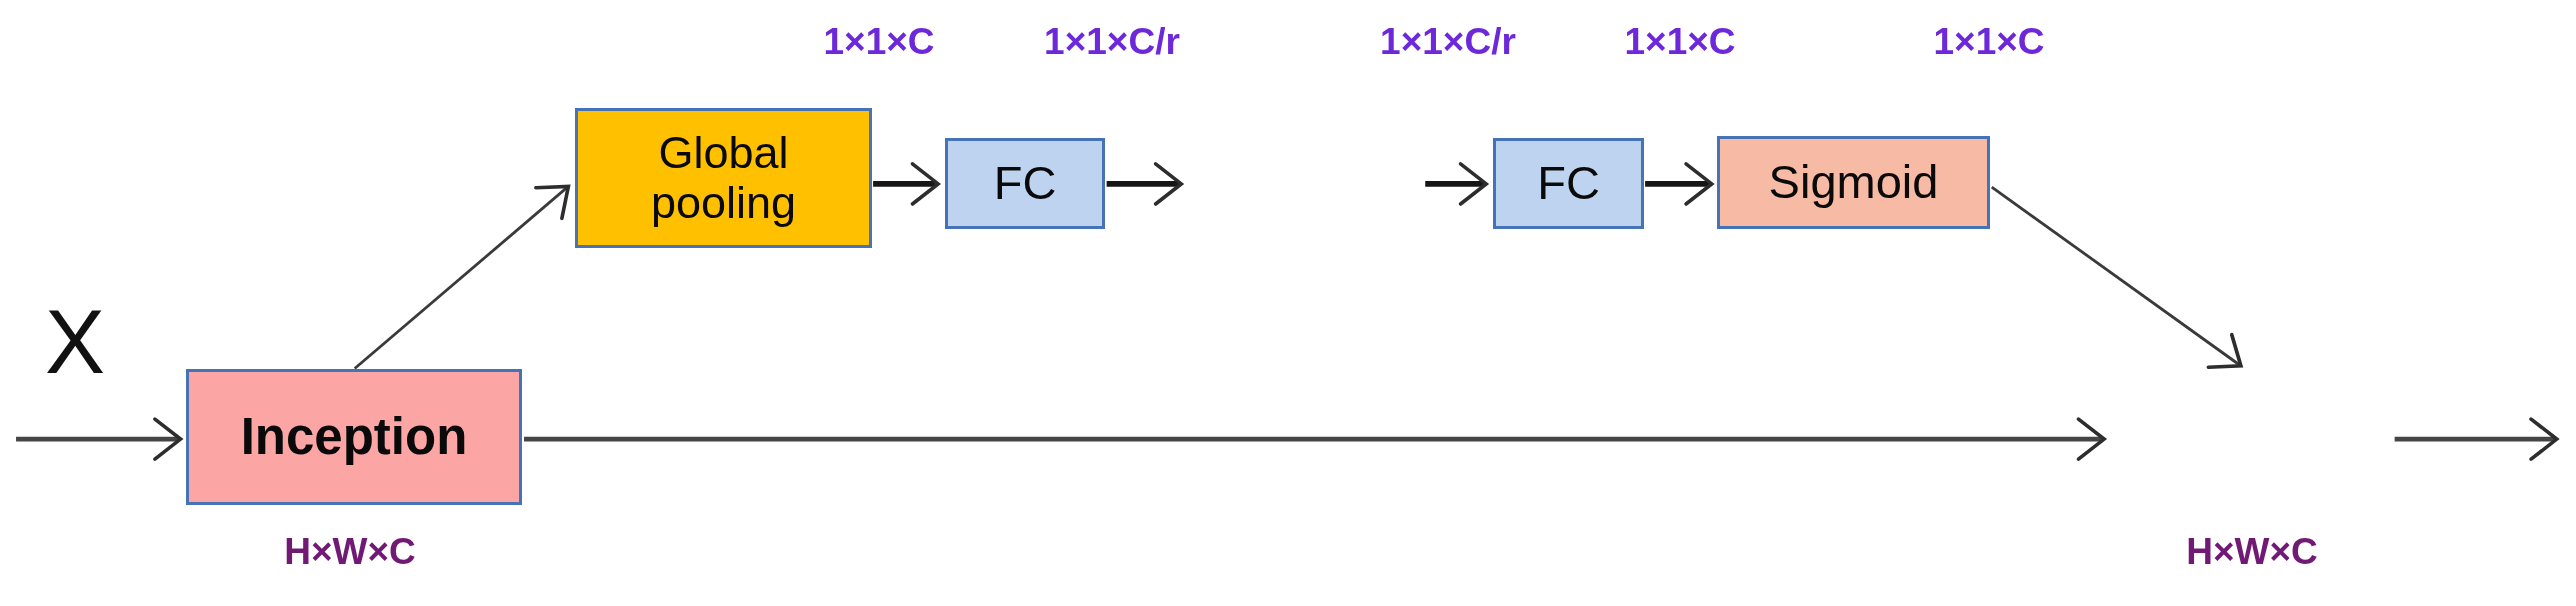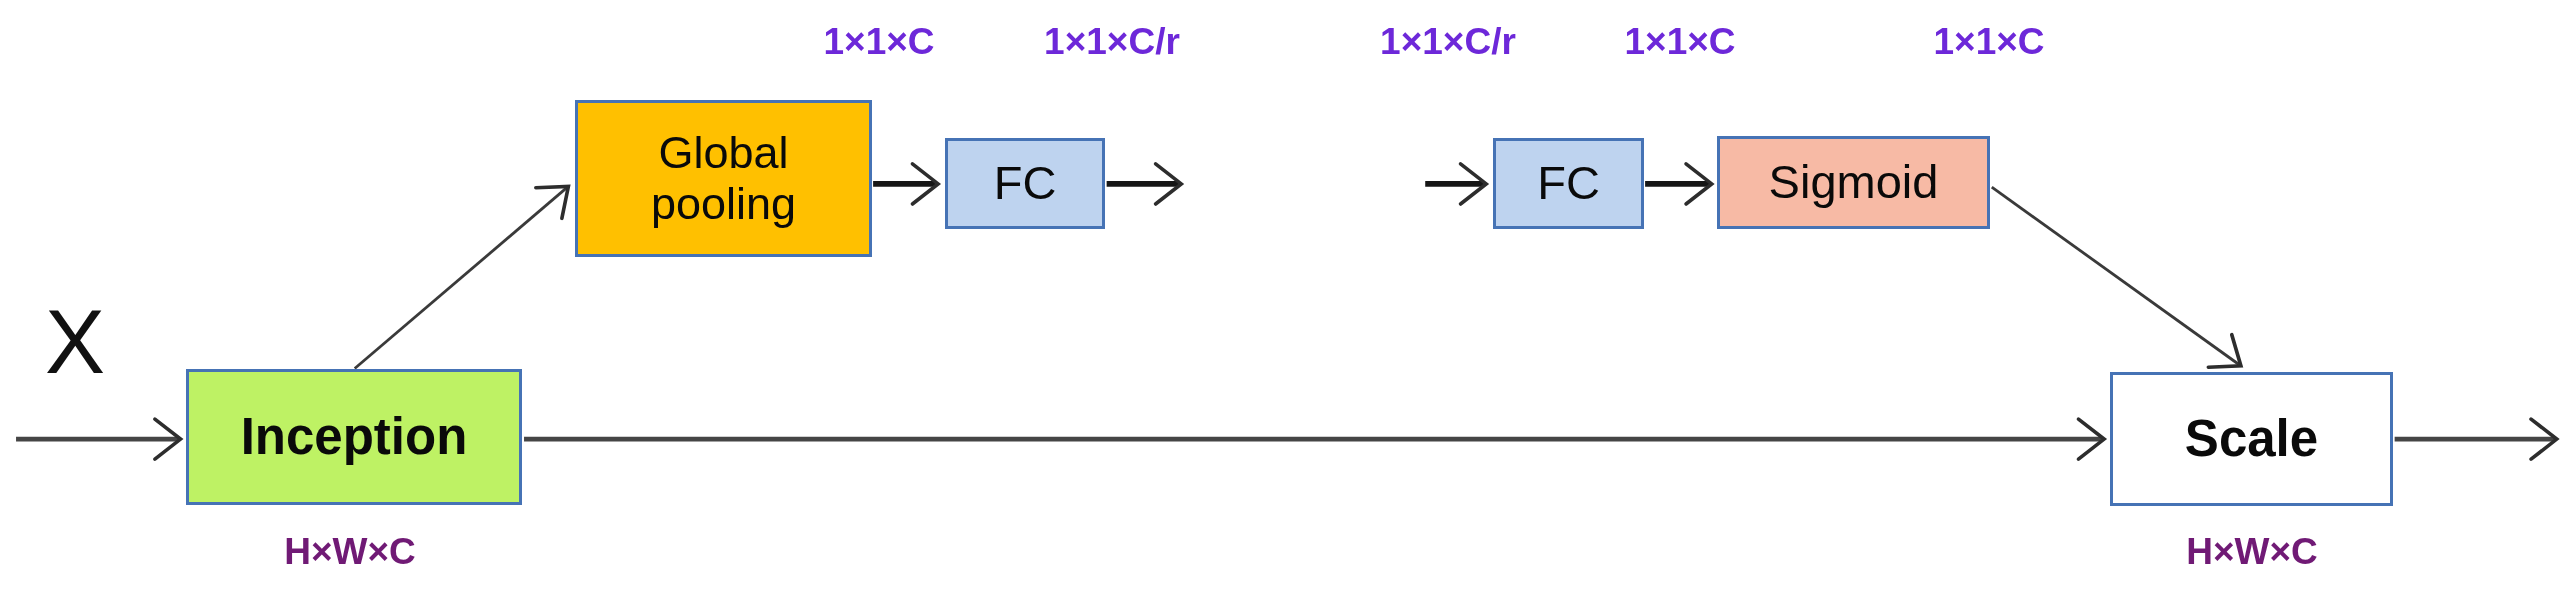--- a/index.html
+++ b/index.html
@@ -29,26 +29,26 @@
   .node{
     position:absolute;
     box-sizing:border-box;
     border:3.2px solid var(--box-border);
     display:flex;align-items:center;justify-content:center;
     text-align:center;
     color:var(--text);
     line-height:1.12;
   }
   .node .lbl{display:block;}
-  #node-global-pooling{left:575px;top:100px;width:297px;height:157px;background:var(--global-pooling-fill);font-size:45px;padding:0 11.2px;}
+  #node-global-pooling{left:575px;top:108px;width:297px;height:140px;background:var(--global-pooling-fill);font-size:45px;padding:0 11.2px;}
   #node-fc1{left:945px;top:138px;width:160px;height:91px;background:var(--fc-fill);font-size:47px;}
   #node-relu{left:1188px;top:138px;width:236px;height:91px;background:var(--relu-fill);font-size:47px;}
   #node-fc2{left:1493px;top:138px;width:151px;height:91px;background:var(--fc-fill);font-size:47px;}
   #node-sigmoid{left:1717px;top:136px;width:273px;height:93px;background:var(--sigmoid-fill);font-size:47px;}
-  #node-inception{left:186px;top:369px;width:336px;height:136px;background:#bef264;font-size:51px;font-weight:bold;justify-content:center;}
+  #node-inception{left:186px;top:369px;width:336px;height:136px;background:#fca5a5;font-size:51px;font-weight:bold;justify-content:center;}
   #node-scale{left:2110px;top:372px;width:283px;height:134px;background:#ffffff;font-size:51px;font-weight:bold;}
   .tensor-label{
     position:absolute;top:21px;
     transform:translateX(-50%);
     font-size:37px;font-weight:bold;color:#6d28d9;white-space:nowrap;
   }
   .dim-label{
     position:absolute;top:531px;
     transform:translateX(-50%);
     font-size:37px;font-weight:bold;color:#701a75;white-space:nowrap;
@@ -99,21 +99,18 @@
   </div>
   <div class="node" id="node-fc2">
     <span class="lbl">FC</span>
   </div>
   <div class="node" id="node-sigmoid">
     <span class="lbl">Sigmoid</span>
   </div>
   <div class="node" id="node-inception">
     <span class="lbl">Inception</span>
   </div>
-  <div class="node" id="node-scale">
-    <span class="lbl">Scale</span>
-  </div>
 
   <div class="dim-label" style="left:350px;">H×W×C</div>
   <div class="dim-label" style="left:2252px;">H×W×C</div>
 
 </div>
 
 
 </body></html>

